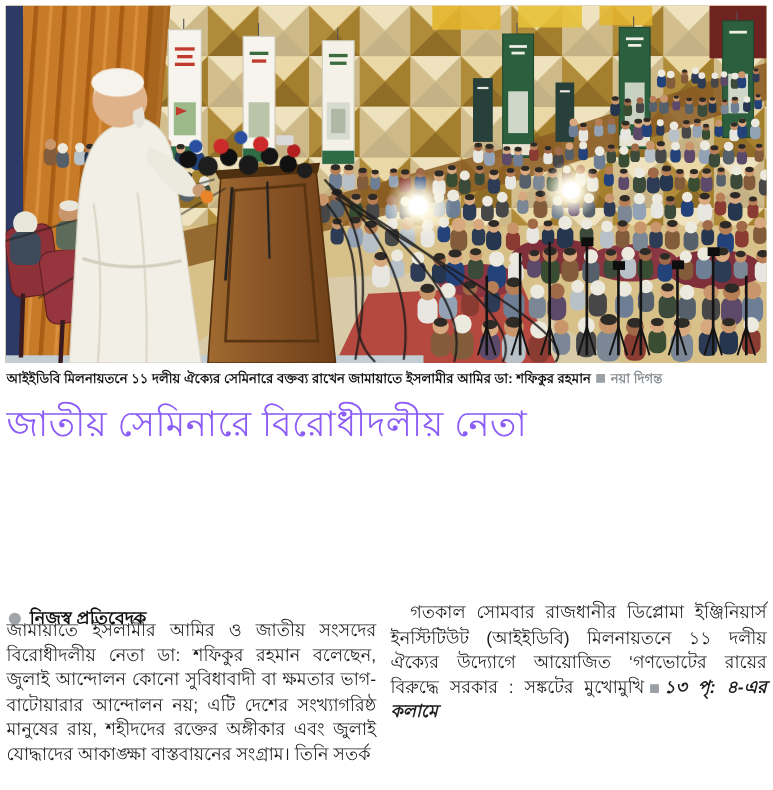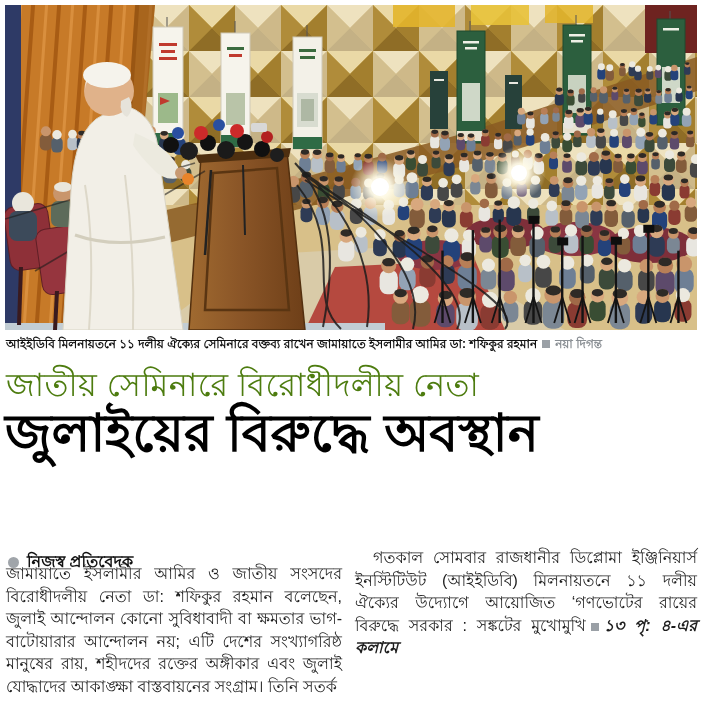--- a/index.html
+++ b/index.html
@@ -5,21 +5,21 @@
   html,body{margin:0;padding:0;}
   body{
     width:703px;height:718px;position:relative;background:#ffffff;
     font-family:"Liberation Sans","DejaVu Sans",sans-serif;color:#1a1a1a;overflow:hidden;
   }
   .photo-wrap{position:absolute;left:5px;top:5px;width:692px;height:325px;background:#d8c089;overflow:hidden;}
   .photo-wrap svg{display:block;}
   .caption{position:absolute;left:6px;top:334px;width:691px;font-size:12px;font-weight:bold;line-height:20px;color:#111;}
   .credit{color:#8a8f94;font-weight:bold;}
   .sq{display:inline-block;width:8px;height:8px;background:#9aa0a6;margin:0 5px;vertical-align:baseline;}
-  .kicker{position:absolute;left:6px;top:360px;width:690px;font-size:32px;font-weight:400;color:#4d7c0f;letter-spacing:.5px;}
+  .kicker{position:absolute;left:6px;top:360px;width:690px;font-size:32px;font-weight:400;color:#8b5cf6;letter-spacing:.5px;}
   .headline{position:absolute;left:5px;top:402px;width:695px;font-size:52px;line-height:62px;font-weight:800;color:#000;letter-spacing:0;}
   .byline{position:absolute;left:8px;top:549px;font-size:16px;font-weight:bold;color:#111;}
   .dot{display:inline-block;width:11px;height:11px;border-radius:50%;background:#a0a5aa;margin-right:8px;vertical-align:-1px;}
   .col{position:absolute;font-size:16px;line-height:22.5px;text-align:justify;color:#1d1d1d;}
   .col-left{left:6px;top:563px;width:336px;}
   .col-right{left:355px;top:546px;width:342px;}
   .para2{text-indent:18px;margin-top:1px;}
   .jump{font-weight:bold;font-style:italic;}
 </style>
 </head>
@@ -1233,21 +1233,20 @@
   </g>
 </svg>
 </div>
 
 <div class="caption">
   <span>আইইডিবি মিলনায়তনে ১১ দলীয় ঐক্যের সেমিনারে বক্তব্য রাখেন জামায়াতে ইসলামীর আমির ডা: শফিকুর রহমান</span><span class="sq"></span><span class="credit">নয়া দিগন্ত</span>
 </div>
 
 <div class="kicker">জাতীয় সেমিনারে বিরোধীদলীয় নেতা</div>
 <div class="headline">
-  <div>জুলাইয়ের বিরুদ্ধে অবস্থান</div>
 </div>
 
 <div class="byline">
   <span class="dot"></span><span>নিজস্ব প্রতিবেদক</span>
 </div>
 
 <div class="col col-left">
   <div>জামায়াতে ইসলামীর আমির ও জাতীয় সংসদের বিরোধীদলীয় নেতা ডা: শফিকুর রহমান বলেছেন, জুলাই আন্দোলন কোনো সুবিধাবাদী বা ক্ষমতার ভাগ-বাটোয়ারার আন্দোলন নয়; এটি দেশের সংখ্যাগরিষ্ঠ মানুষের রায়, শহীদদের রক্তের অঙ্গীকার এবং জুলাই যোদ্ধাদের আকাঙ্ক্ষা বাস্তবায়নের সংগ্রাম। তিনি সতর্ক</div>
 </div>
 <div class="col col-right">

